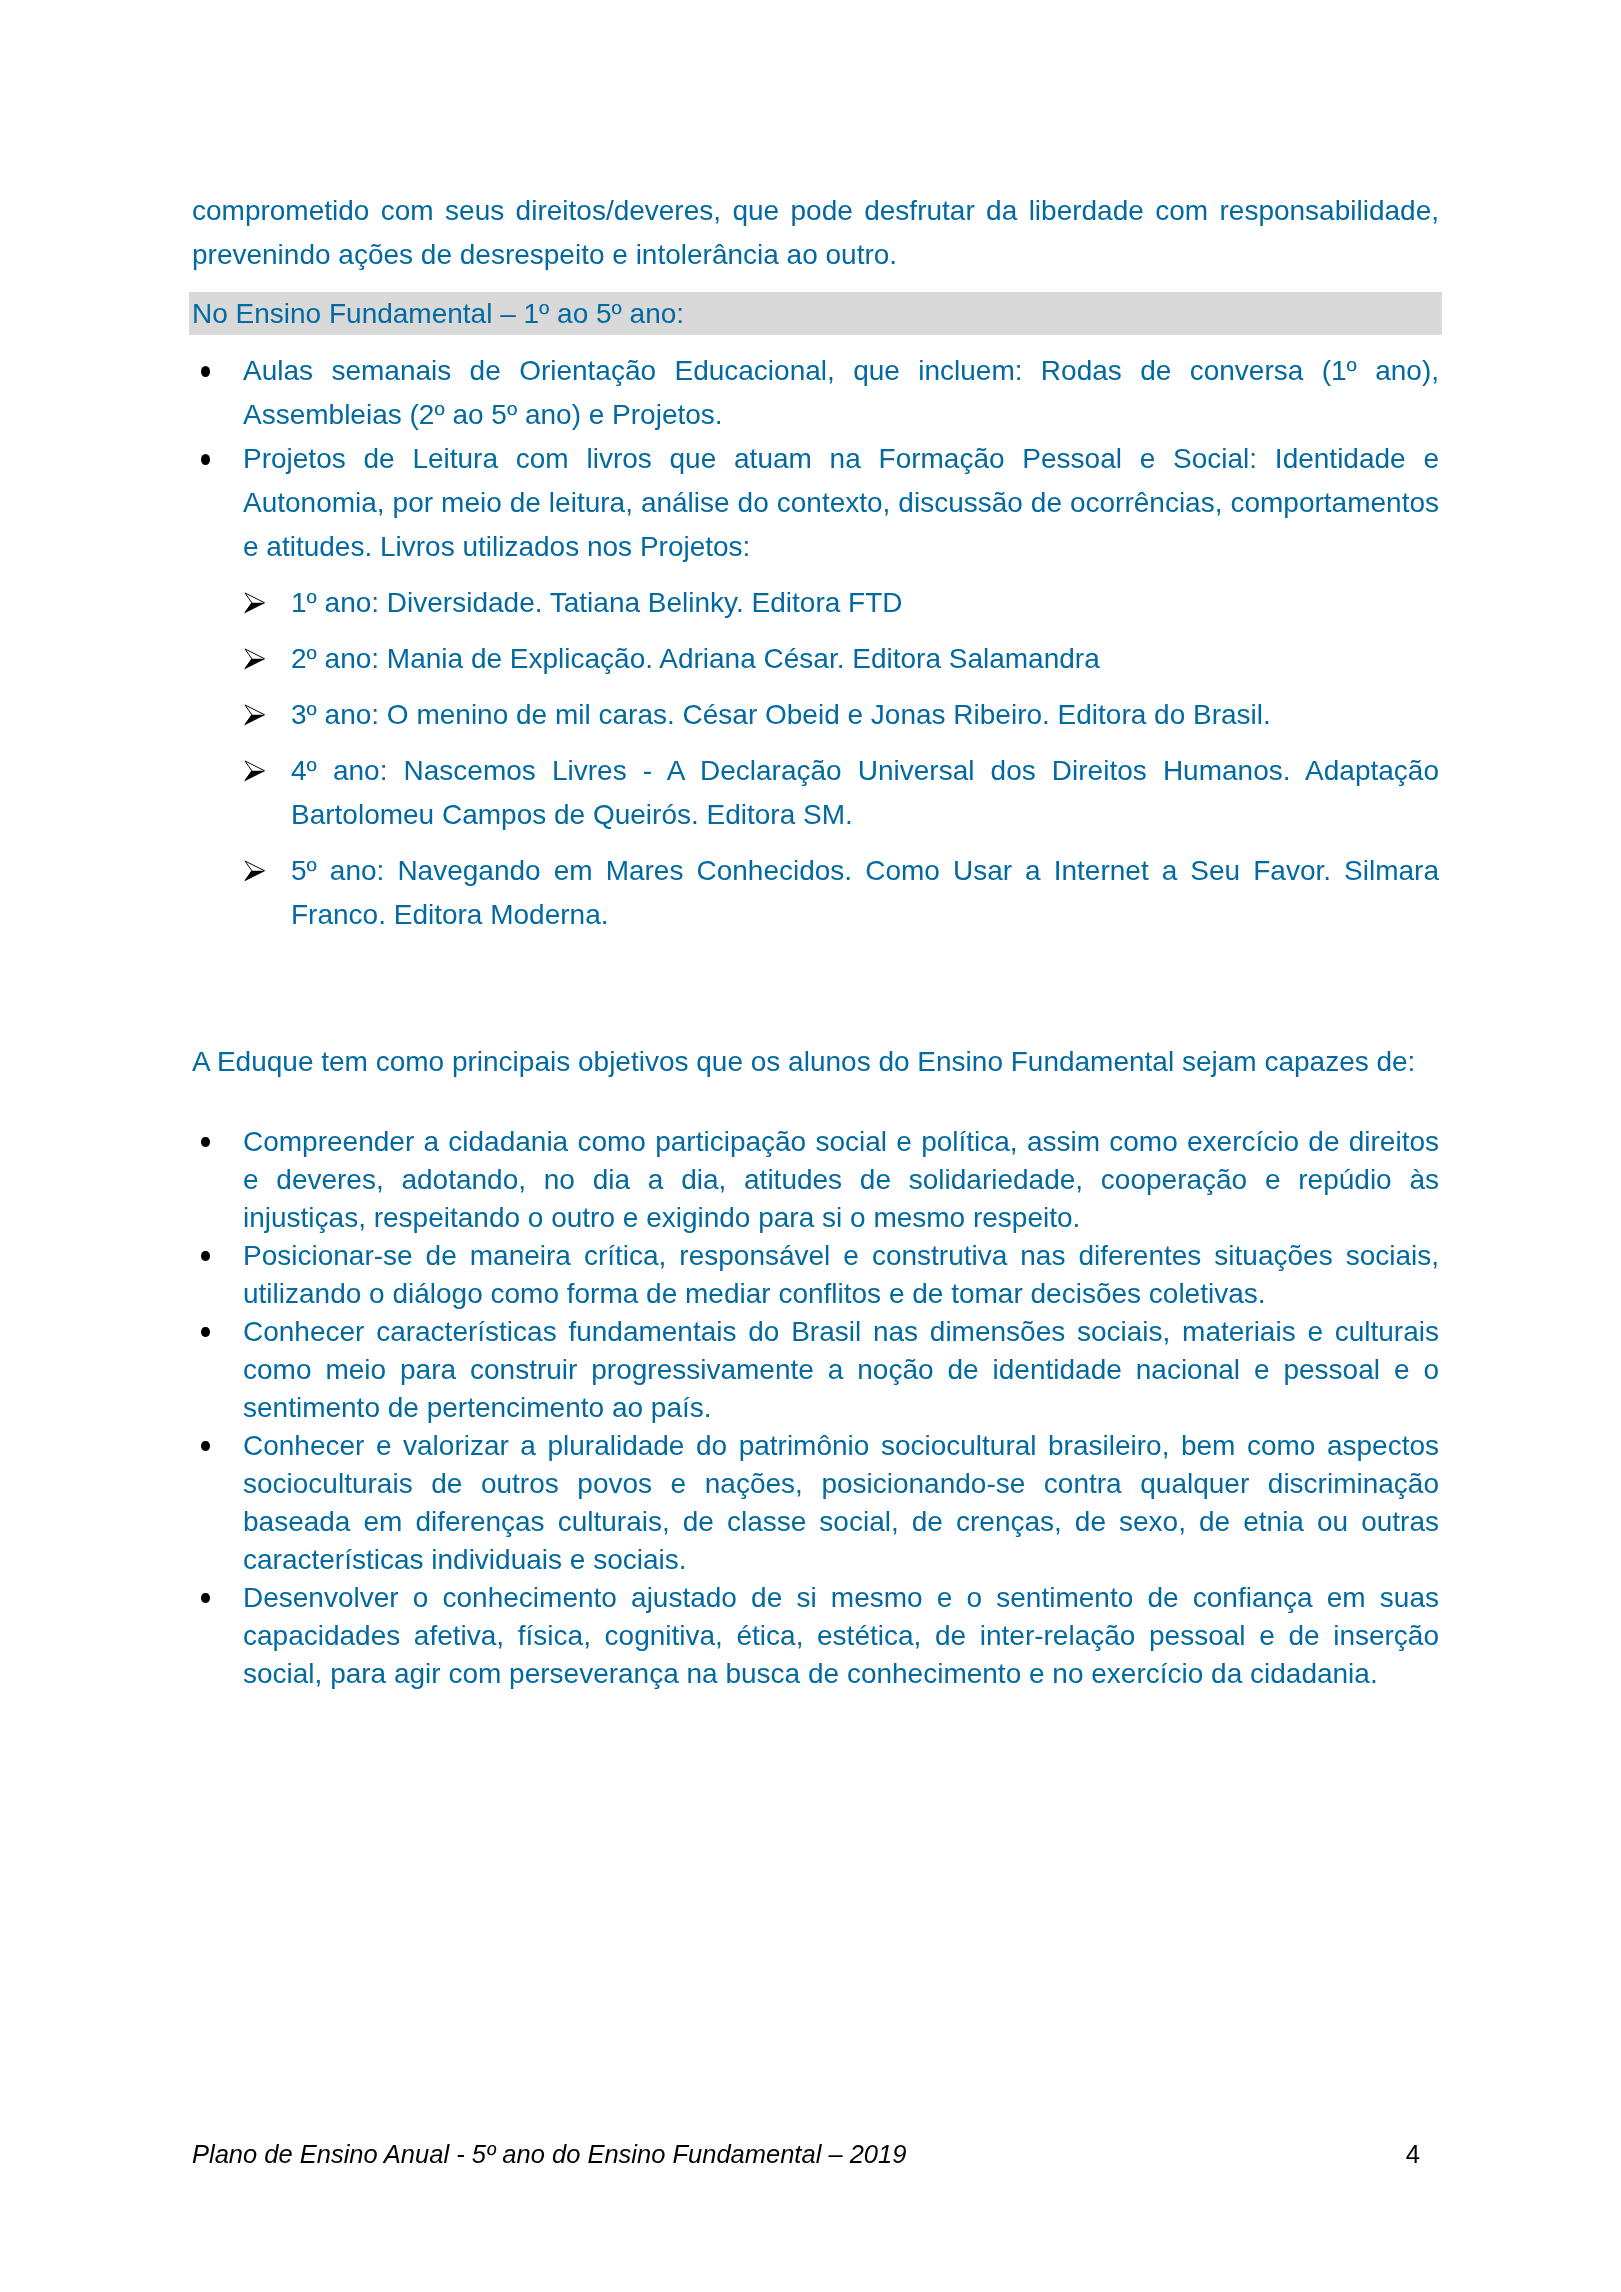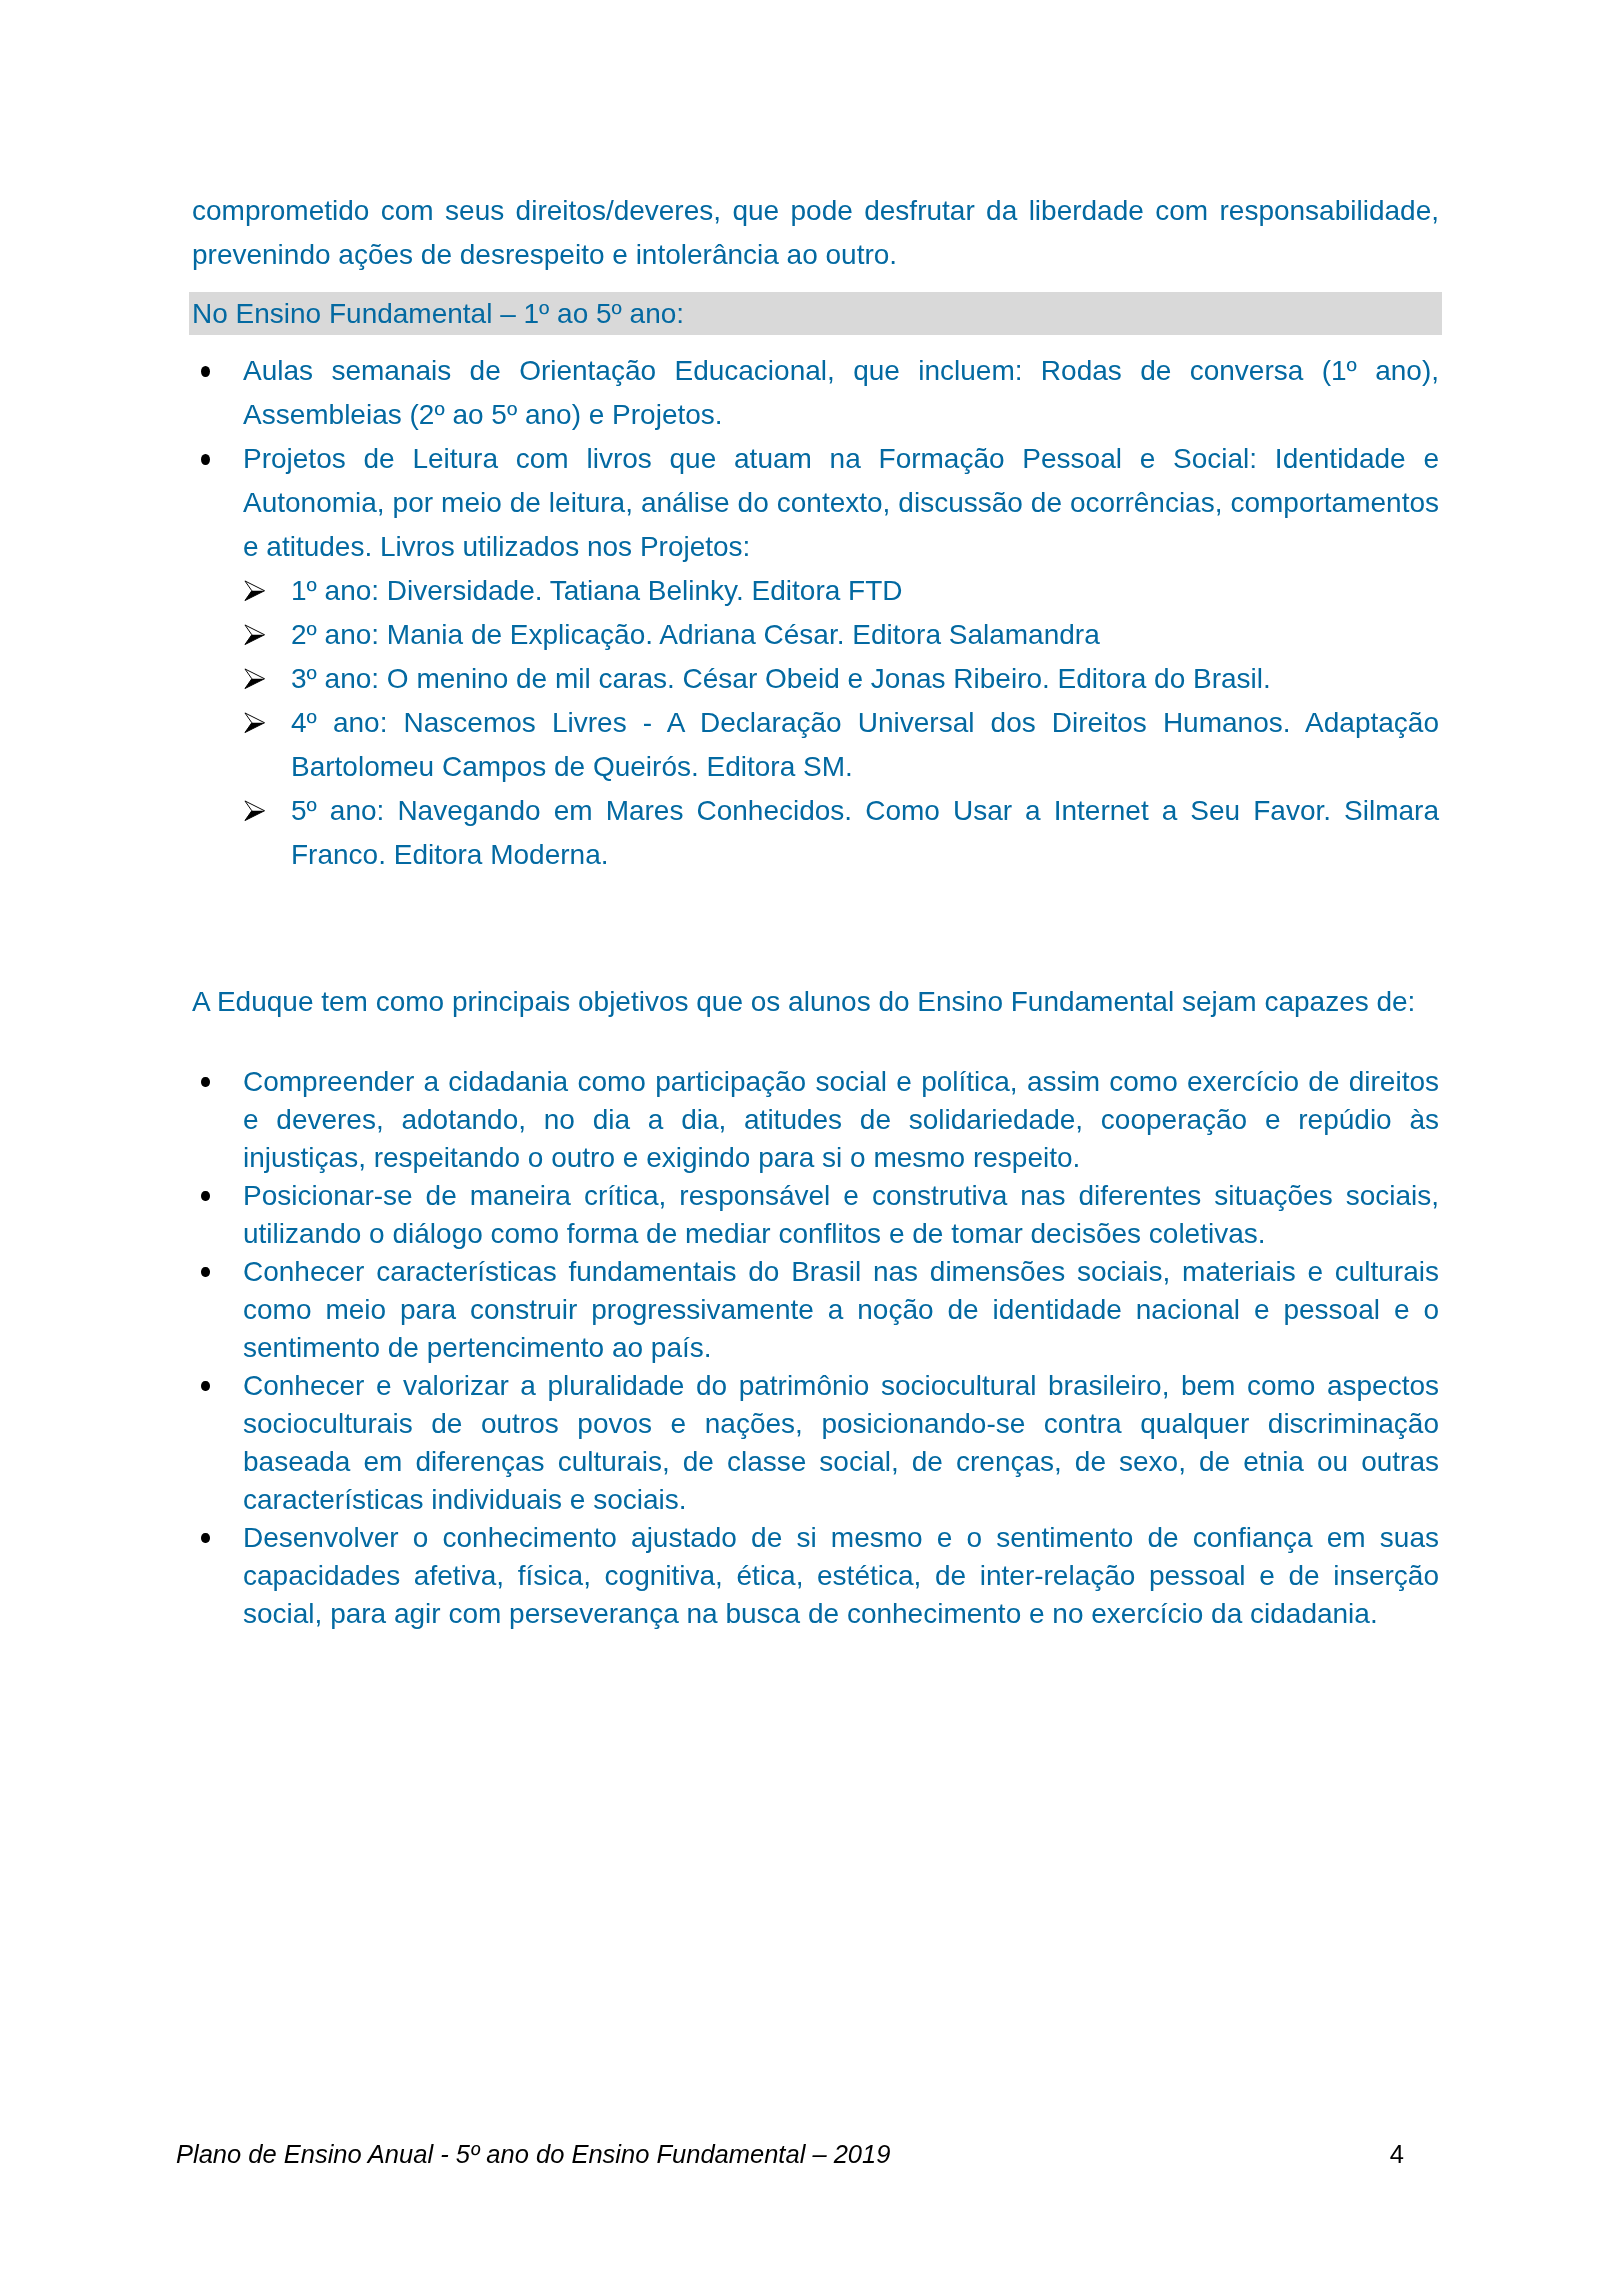--- a/index.html
+++ b/index.html
@@ -17,28 +17,28 @@
     }
     .bar.center { text-align: center; background: #e6e6e6; font-size: 23.5px; letter-spacing: 0.3px; }
     .bar.center .big { font-size: 29px; }
     ul.bul { list-style: none; margin: 0; padding: 0; }
     ul.bul > li { position: relative; padding-left: 51px; text-align: justify; }
     ul.bul > li .dot {
       position: absolute; left: 8.8px; top: 16.7px; width: 8.8px; height: 10.8px;
       border-radius: 50%; background: #000;
     }
     ul.arr { list-style: none; margin: 0; padding: 0; }
-    ul.arr > li { position: relative; padding-left: 48px; text-align: justify; }
+    ul.arr > li { position: relative; padding-left: 48px; text-align: justify; margin-top: 12px; }
     ul.arr > li .arrow {
       position: absolute; left: 0; top: 9.8px; width: 23.5px; height: 23.5px;
     }
     .obj ul.bul > li { line-height: 38px; }
     .obj ul.bul > li .dot { top: 13.7px; }
     .footer {
-      position: absolute; left: 176px; top: 2140px; width: 1228px;
+      position: absolute; left: 192px; top: 2140px; width: 1228px;
       font-family: "Liberation Sans", sans-serif; font-size: 25.5px; color: #000;
     }
     .footer .title { font-style: italic; }
     .footer .num { position: absolute; right: 0; top: 0; }
   </style>
 </head>
 <body>
 
 <div class="page">
 

